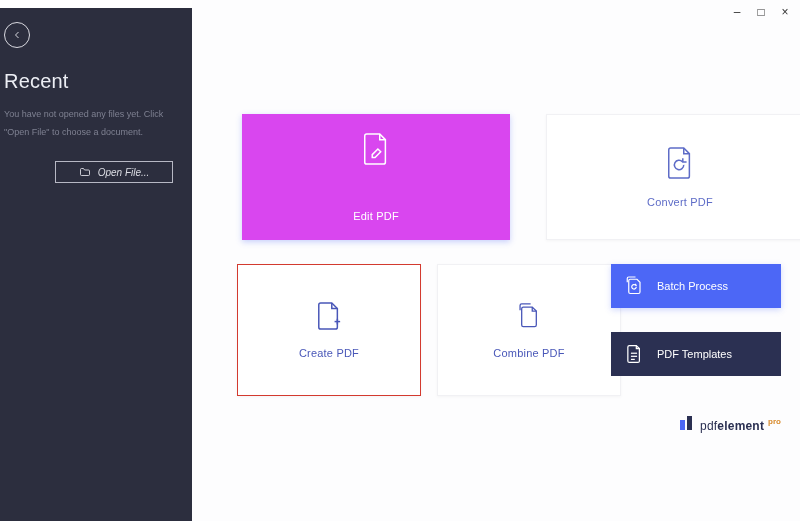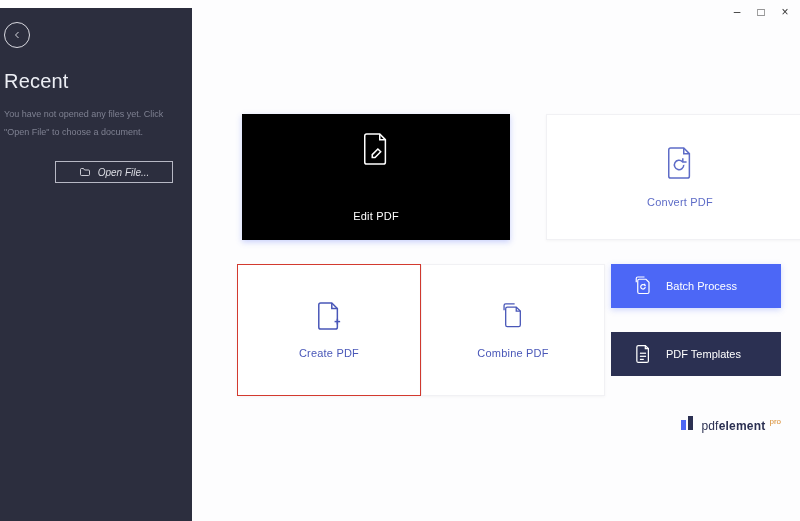--- a/index.html
+++ b/index.html
@@ -19,43 +19,43 @@
 
   .hint { font-size:9px; line-height:18px; color:#7e8091; margin-top:12px; max-width:165px; }
 
   .open-file-btn { margin:20px auto 0; width:118px; height:22px; border:1px solid #b7b8c4; display:flex; align-items:center; justify-content:center; gap:7px; cursor:pointer; color:#dcdde4; font-size:10px;font-style:italic; }
   .open-file-btn svg { width:12px; height:10px; }
 
   .main { position:absolute; left:192px; top:0; right:0; bottom:0; background:#fdfdfe; }
 
   .row1 { position:absolute; left:50px; top:114px; display:flex; }
   .tile-large { width:268px; height:126px; display:flex; flex-direction:column; align-items:center; justify-content:center; gap:16px; cursor:pointer; }
-  .tile-edit { background:#000000; color:#fff; box-shadow:0 2px 6px rgba(76,103,246,.3);gap:44px; }
+  .tile-edit { background:#d946ef; color:#fff; box-shadow:0 2px 6px rgba(76,103,246,.3);gap:44px; }
   .tile-convert { background:#fff; color:#5e6cc7; border:1px solid #f1f1f4; box-shadow:0 1px 3px rgba(0,0,0,.04);margin-left:36px; }
   .tile-label { font-size:11px; letter-spacing:.2px; }
   .tile-large .ticon { width:30px; height:34px; }
 
-  .row2 { position:absolute; left:45px; top:264px; display:flex; gap:0; }
+  .row2 { position:absolute; left:45px; top:264px; display:flex; gap:16px; }
   .tile-med { width:184px; height:132px; display:flex; flex-direction:column; align-items:center; justify-content:center; gap:16px; cursor:pointer; background:#fff; color:#4957b8; border:1px solid #f1f1f4; box-shadow:0 1px 3px rgba(0,0,0,.04); }
   .tile-med .ticon { width:26px; height:30px; }
   .tile-create { outline:1.5px solid #d33a2f; outline-offset:-1px; }
 
   .right-stack { position:absolute; left:419px; top:264px; width:170px; }
-  .tile-small { width:170px; height:44px; display:flex; align-items:center; gap:14px; padding-left:23px; cursor:pointer; color:#fff; font-size:11px; }
+  .tile-small { width:170px; height:44px; display:flex; align-items:center; gap:14px; padding-left:14px; cursor:pointer; color:#fff; font-size:11px; }
   .tile-batch { background:#4c67f6; box-shadow:0 2px 6px rgba(76,103,246,.25); }
   .tile-templates { background:#2b3052; margin-top:24px; }
   .tile-small .sicon { width:18px; height:20px; flex-shrink:0; }
 
   .brand { position:absolute; left:419px; top:416px; width:170px; display:flex; align-items:baseline; justify-content:flex-end; gap:4px; }
   .brand-logo { display:flex; gap:2px; align-items:flex-end; margin-right:4px; }
   .brand-logo span:first-child { width:5px; height:10px; background:#4c67f6; }
   .brand-logo span:last-child { width:5px; height:14px; background:#2b3052; }
   .brand-name { font-size:12px; color:#2b3052; letter-spacing:.2px; }
   .brand-name b { font-weight:700; }
-  .brand-pro { font-size:8px; color:#d88b2d; font-weight:400; position:relative; top:-6px; }
+  .brand-pro { font-size:8px; color:#d88b2d; font-weight:700; position:relative; top:-6px; }
 </style>
 </head>
 <body>
 
 <div class="app">
 
   <div class="titlebar">
     <div class="tb-btn">–</div>
     <div class="tb-btn">□</div>
     <div class="tb-btn">×</div>

